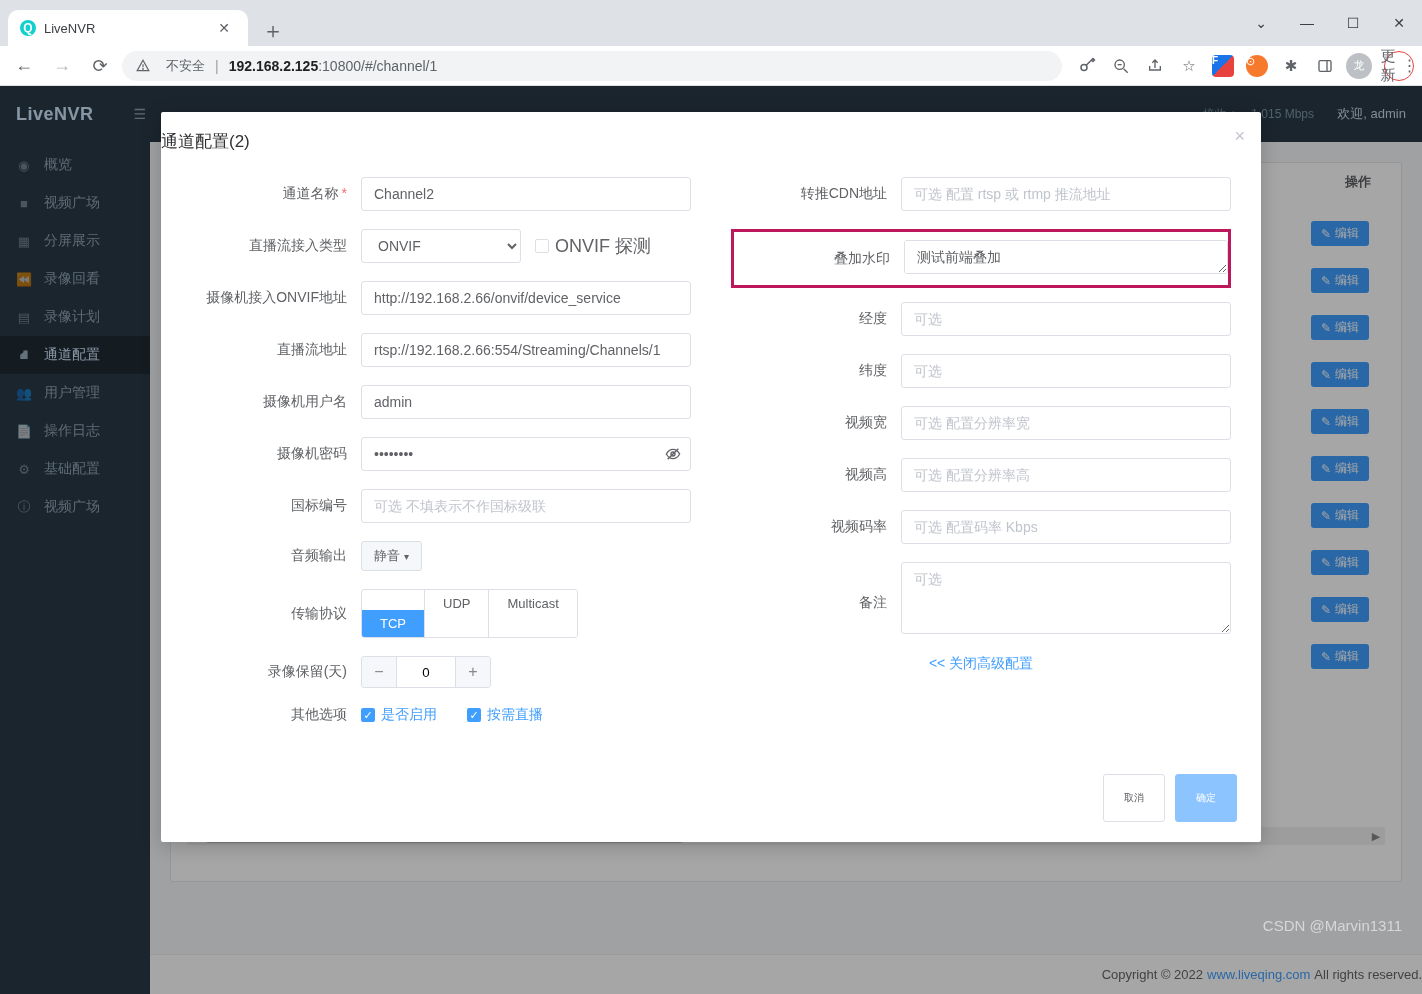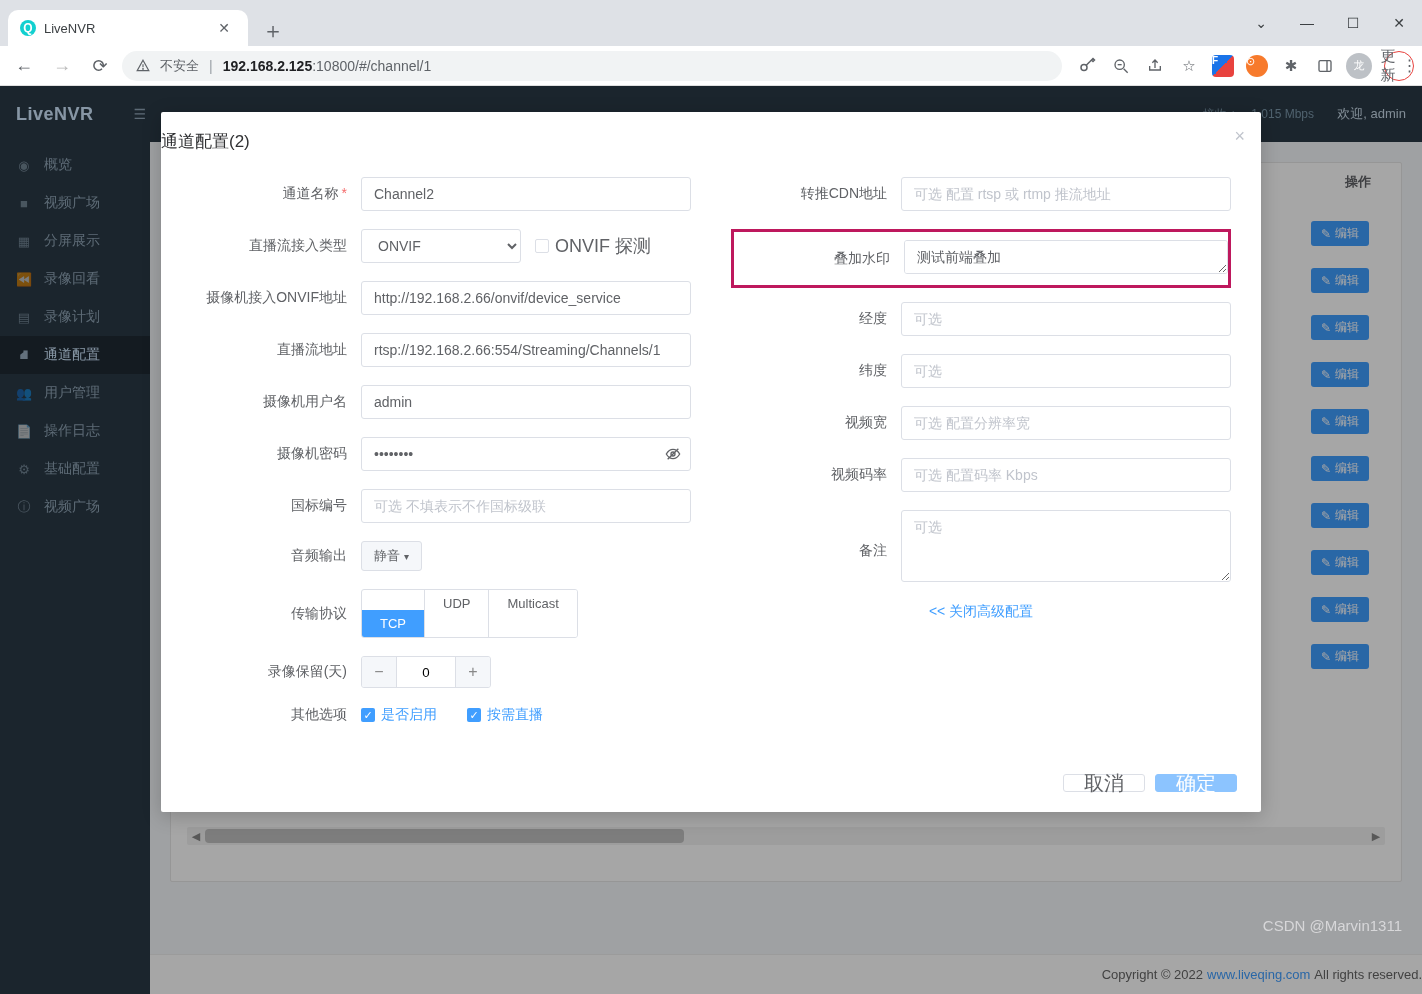--- a/index.html
+++ b/index.html
@@ -14,21 +14,21 @@
   .tab-close { color: #5f6368; font-size: 14px; padding: 0 6px; cursor: pointer; margin-left: 60px; }
   .tab-add { color: #5f6368; font-size: 22px; padding: 0 14px; cursor: pointer; }
 
   .win-ctrls { position: absolute; top: 0; right: 0; display: flex; height: 46px; align-items: center; }
   .win-btn { width: 46px; height: 46px; display: flex; align-items: center; justify-content: center; color: #3c4043; font-size: 14px; }
 
   .addr-row { height: 40px; background: #fff; border-bottom: 1px solid #e0e0e0; display: flex; align-items: center; padding: 0 8px; gap: 6px; }
   .nav-btn { width: 32px; height: 32px; display: flex; align-items: center; justify-content: center; color: #5f6368; font-size: 18px; border-radius: 50%; }
   .nav-btn.disabled { color: #b8b8b8; }
   .omnibox { flex: 1; height: 30px; background: #f1f3f4; border-radius: 16px; display: flex; align-items: center; padding: 0 14px; color: #5f6368; gap: 10px; font-size: 14px; }
-  .omnibox .warn { color: #5f6368; font-size: 13px; display:flex; align-items:center; gap:10px;}
+  .omnibox .warn { color: #5f6368; font-size: 13px; display:flex; align-items:center; gap:16px;}
   .omnibox .sep { color: #9aa0a6; }
   .addr-icons { display: flex; align-items: center; gap: 4px; margin-left:4px;}
   .addr-icons > div { width: 30px; height: 30px; display: flex; align-items: center; justify-content: center; color: #5f6368; border-radius: 50%; font-size:15px;}
   .ext-ff { background: linear-gradient(135deg, #1a73e8 50%, #e8423e 50%); border-radius: 4px; color:#fff; font-size:10px; font-weight:bold; width:22px; height:22px; }
   .ext-o { background: #f77a2c; border-radius: 50%; width:22px; height:22px; color:#fff; font-size:11px;}
   .ext-dot { color:#333; }
   .avatar-circ { background: #bdc1c6; color: #fff; border-radius: 50%; width:26px; height:26px; font-size:11px; display:flex; align-items:center; justify-content:center;}
   .update-btn { border: 1.5px solid #e8423e; color: #e8423e; border-radius: 16px; padding: 3px 14px; font-size: 13px; display:flex; align-items:center; gap:6px; margin-left:6px;}
   .topbar { position: absolute; top: 86px; left: 0; right: 0; height: 56px; background: linear-gradient(#2a3945,#2a3945); color: #c6d8e6; display: flex; align-items: center; padding: 0 16px; z-index: 5; }
   .brand { color: #cfe7fd; font-weight: bold; font-size: 18px; letter-spacing: .5px; }
@@ -97,21 +97,21 @@
   .checks { display: flex; gap: 30px; }
   .chk { display: flex; align-items: center; gap: 6px; color: #409eff; font-size: 14px; }
   .chk .box { width: 14px; height: 14px; background: #409eff; border-radius: 2px; color: #fff; display: flex; align-items: center; justify-content: center; font-size: 11px; }
   .link-center { text-align: center; margin-top: 4px; }
   .link-center a { color: #409eff; font-size: 14px; }
 
   .highlight-row { border: 3px solid #be185d; padding: 2px 0 2px 0; margin-bottom: 14px; }
   .highlight-row .form-row { margin-bottom: 0; padding: 6px 0; }
 
   .modal-footer { padding: 12px 24px 20px; display: flex; justify-content: flex-end; gap: 10px; }
-  .btn { height: 18px; padding: 0 20px; border-radius: 3px; font-size: 20px; display: inline-flex; align-items: center; }
+  .btn { height: 48px; padding: 0 20px; border-radius: 3px; font-size: 10px; display: inline-flex; align-items: center; }
   .btn-default { background: #fff; border: 1px solid #dcdfe6; color: #606266; }
   .btn-primary { background: #8cc4ff; color: #fff; border: 1px solid #8cc4ff; }
 
   svg { display: block; }
 </style>
 </head>
 <body>
 
 <div class="browser-chrome">
 
@@ -382,20 +382,24 @@
         </div>
         <div class="form-row">
           <div class="label">纬度</div>
           <div class="control"><input class="input" placeholder="可选" style=""></div>
         </div>
         <div class="form-row">
           <div class="label">视频宽</div>
           <div class="control"><input class="input" placeholder="可选 配置分辨率宽" style=""></div>
         </div>
         <div class="form-row">
+          <div class="label">视频高</div>
+          <div class="control"><input class="input" placeholder="可选 配置分辨率高" style=""></div>
+        </div>
+        <div class="form-row">
           <div class="label">视频码率</div>
           <div class="control"><input class="input" placeholder="可选 配置码率 Kbps" style=""></div>
         </div>
         <div class="form-row top">
           <div class="label">备注</div>
           <div class="control"><textarea class="textarea multi" placeholder="可选" style=""></textarea></div>
         </div>
         <div class="link-center"><a>&lt;&lt; 关闭高级配置</a></div>
       </div>
     </div>

